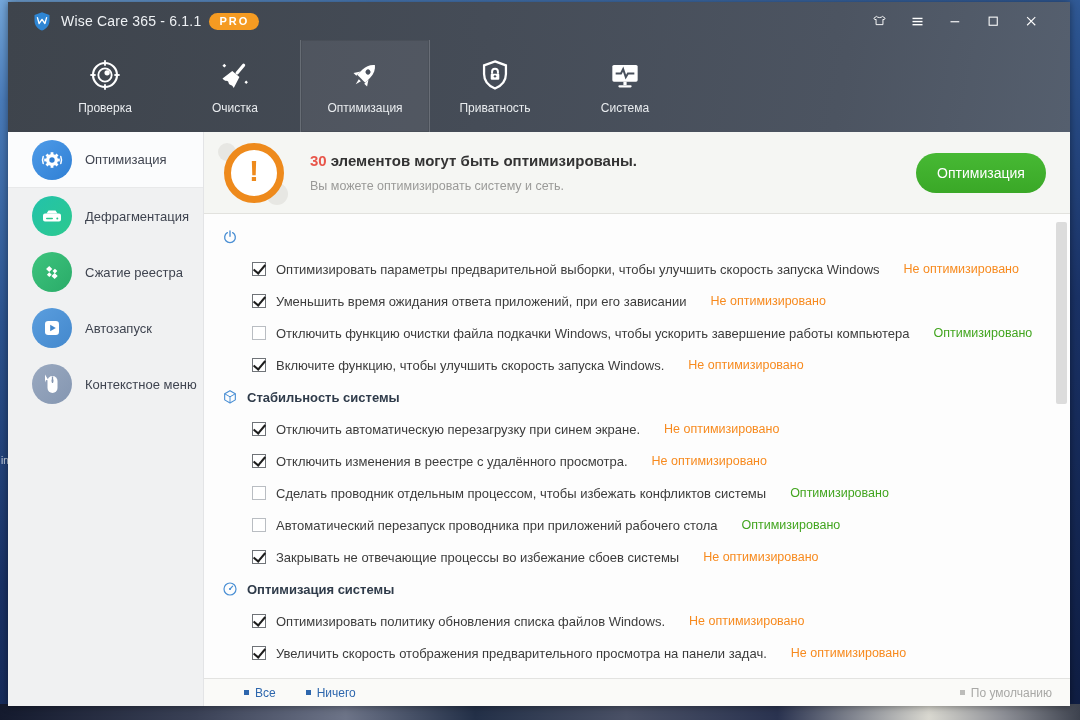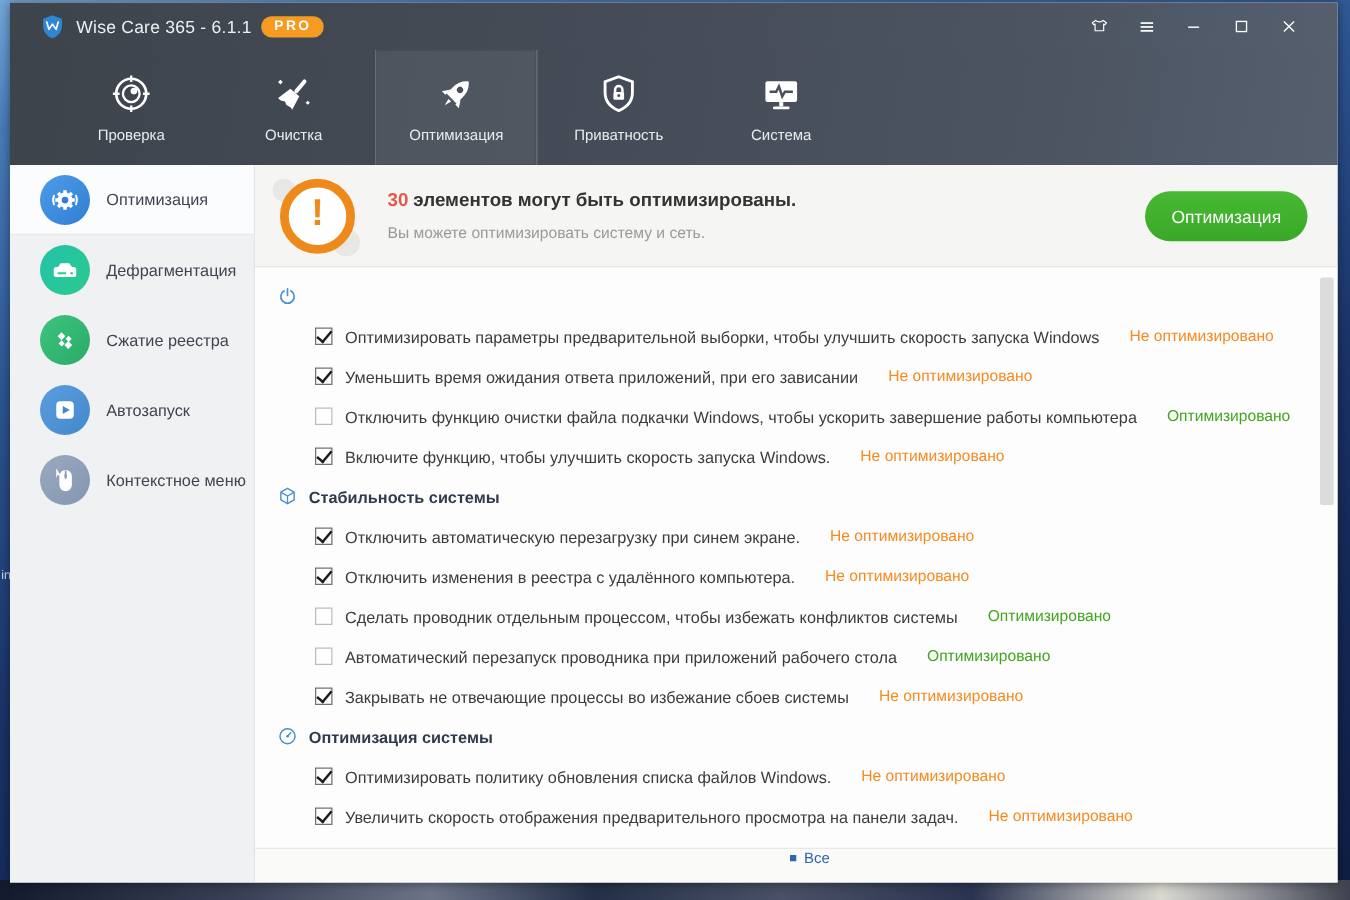--- a/index.html
+++ b/index.html
@@ -86,21 +86,21 @@
   .item-label { font-size:13px; color:#3c3c3c; }
   .status { font-size:12.5px; margin-left:14px; }
   .status.warn { color:var(--warn-orange); }
   .status.ok { color:var(--ok-green); }
 
   .scroll-thumb { position:absolute; right:3px; top:8px; width:11px; height:182px;
     background:#dcdcdc; border-radius:2px; cursor:pointer; }
 
   
   .cfoot { height:28px; background:#fafaf8; border-top:1px solid #e3e3e1;
-    display:flex; align-items:center; padding:0 18px 0 40px; gap:30px; font-size:12px;flex-direction:column; }
+    display:flex; align-items:center; padding:0 18px 0 40px; gap:30px; font-size:12px; }
   .flink { color:var(--link-blue); display:flex; align-items:center; gap:6px; cursor:pointer; }
   .sq { width:5px; height:5px; background:var(--link-blue); display:inline-block; }
   .fdefault { margin-left:auto; color:#a8a8a6; display:flex; align-items:center; gap:6px; cursor:pointer;text-align:center; }
   .fdefault .sq { background:#bcbcba; }
 </style>
 </head>
 <body>
 
 <div class="wall-strip"></div>
 <div class="desk-frag">in</div>
@@ -338,21 +338,21 @@
                 </svg></span>
                  <span class="sec-title">Стабильность системы</span>
             </div>
             <div class="row item-row">
               <span class="cbox checked"></span>
                    <span class="item-label">Отключить автоматическую перезагрузку при синем экране.</span>
                    <span class="status warn">Не оптимизировано</span>
             </div>
             <div class="row item-row">
               <span class="cbox checked"></span>
-                   <span class="item-label">Отключить изменения в реестра с удалённого компьютера.</span>
+                   <span class="item-label">Отключить изменения в реестре с удалённого просмотра.</span>
                    <span class="status warn">Не оптимизировано</span>
             </div>
             <div class="row item-row">
               <span class="cbox"></span>
                    <span class="item-label">Сделать проводник отдельным процессом, чтобы избежать конфликтов системы</span>
                    <span class="status ok">Оптимизировано</span>
             </div>
             <div class="row item-row">
               <span class="cbox"></span>
                    <span class="item-label">Автоматический перезапуск проводника при приложений рабочего стола</span>

